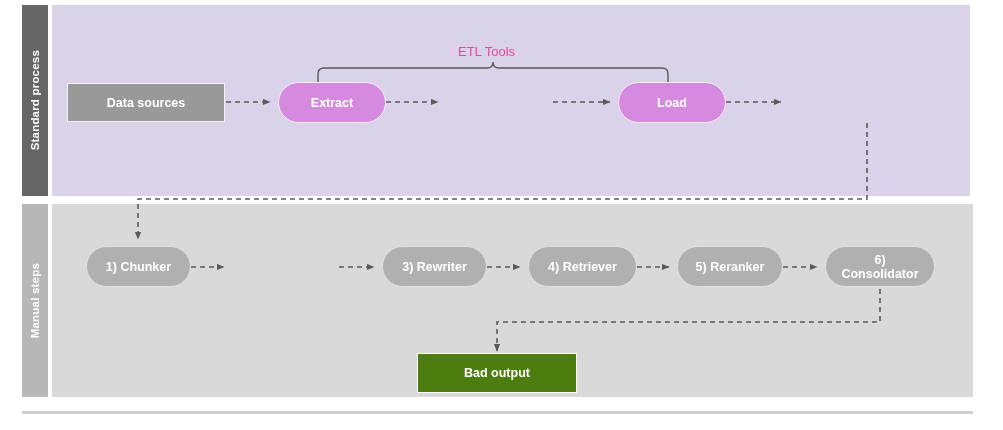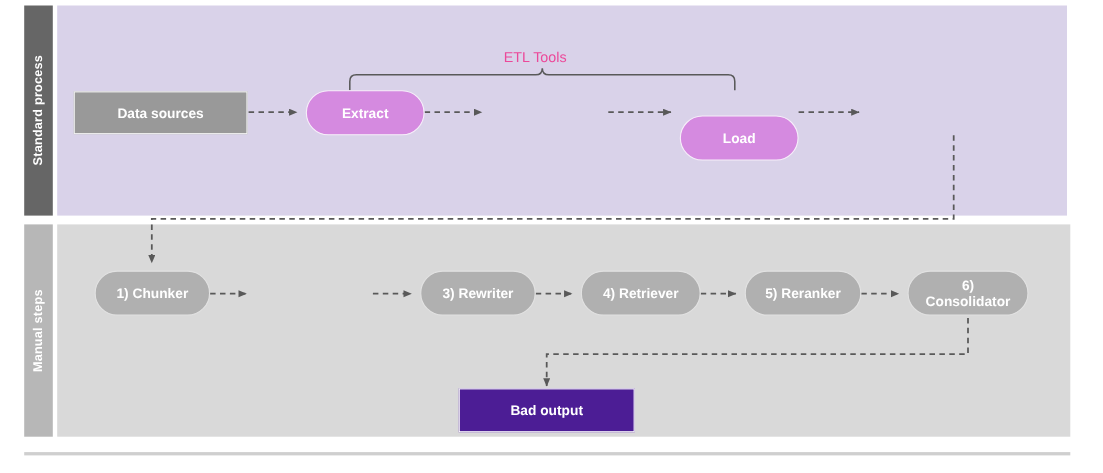--- a/index.html
+++ b/index.html
@@ -21,21 +21,21 @@
 
   
   .node{position:absolute;display:flex;align-items:center;justify-content:center;
         text-align:center;color:#ffffff;font-weight:bold;font-size:12.5px;
         line-height:1.12;box-sizing:border-box;}
   .rect{border:1px solid #f3f3f3;}
   .gray-rect{background:#999999;}
   .pill{border-radius:22px;border:1px solid #f0eef5;}
   .pink{background:#d58ae0;border-color:#f7eefa;}
   .gray-pill{background:#b0b0b0;border:1px solid #e2e2e2;}
-  .yellow{background:#4c1d95;border:1px solid #ffffff;}
+  .yellow{background:#4d7c0f;border:1px solid #ffffff;}
 
   
   #wires{position:absolute;left:0;top:0;width:1003px;height:430px;pointer-events:none;}
   .brace-label{position:absolute;font-size:13px;color:#ec4899;font-weight:normal;
     white-space:nowrap;}
 </style>
 </head>
 <body>
 
 <div id="stage">
@@ -80,21 +80,21 @@
   </svg>
 
   <div class="brace-label" style="left:458px;top:44px;">ETL Tools</div>
 
   <div class="node pill pink" style="left:278px;top:82px;width:108px;height:41px;">
     <span>Extract</span>
   </div>
   <div class="node rect gray-rect" style="left:67px;top:83px;width:158px;height:39px;">
     <span>Data sources</span>
   </div>
-  <div class="node pill pink" style="left:618px;top:82px;width:108px;height:41px;margin-top:23px;">
+  <div class="node pill pink" style="left:618px;top:82px;width:108px;height:41px;">
     <span>Load</span>
   </div>
 
   <div class="node pill gray-pill" style="left:86px;top:246px;width:105px;height:41px;">
     <span>1) Chunker</span>
   </div>
   <div class="node pill gray-pill" style="left:382px;top:246px;width:105px;height:41px;">
     <span>3) Rewriter</span>
   </div>
   <div class="node pill gray-pill" style="left:528px;top:246px;width:109px;height:41px;">

